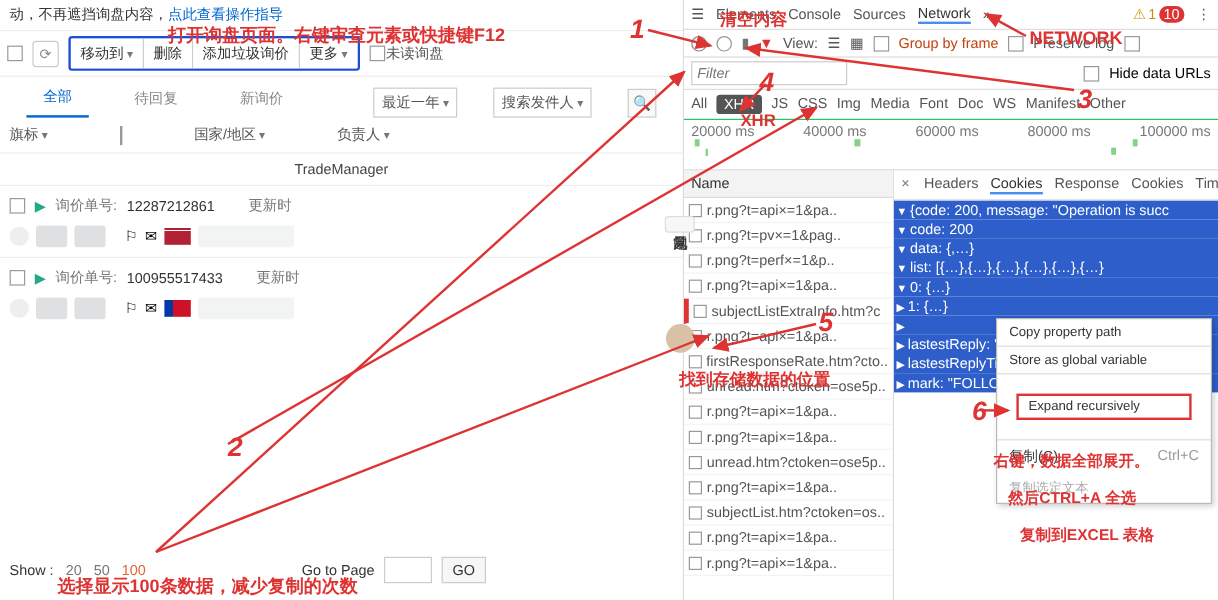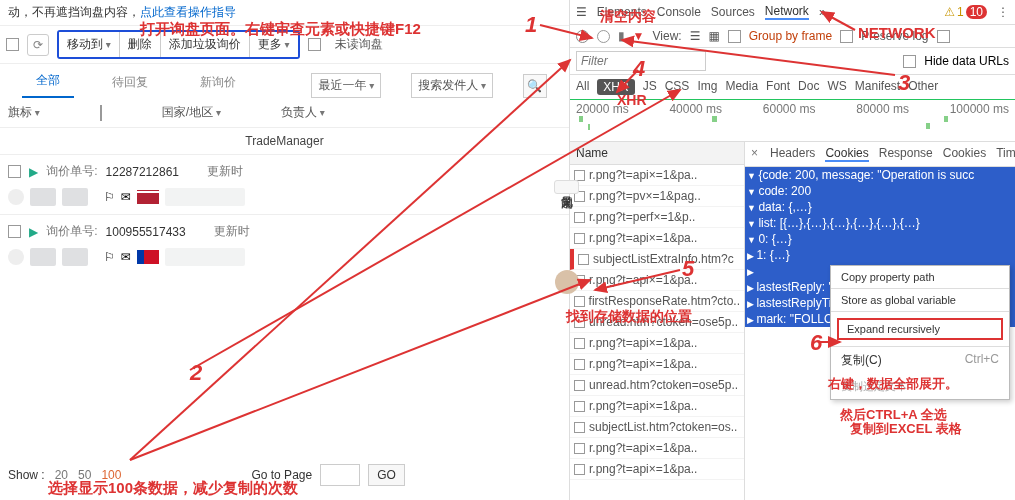--- a/index.html
+++ b/index.html
@@ -8,21 +8,21 @@
 .right{width:445px;display:flex;flex-direction:column}
 .topnote{padding:4px 8px;color:#333;font-size:13px}
 .topnote a{color:#06c;text-decoration:none}
 .tb{display:flex;align-items:center;gap:8px;padding:4px 6px;border-top:1px solid #eee;border-bottom:1px solid #eee}
 .ck{width:13px;height:13px;border:1px solid #999}
 .refresh{width:22px;height:22px;border:1px solid #ccc;border-radius:3px;display:flex;align-items:center;justify-content:center;color:#888}
 .btng{border:2px solid #1d4ed8;border-radius:3px;display:flex;overflow:hidden}
 .btng span{padding:4px 8px;border-right:1px solid #ccc;color:#333;background:#fff}
 .btng span:last-child{border-right:0}
 .arw::after{content:" ▾";font-size:10px;color:#777}
-.readbox{display:flex;align-items:center;gap:14px;color:#555}
+.readbox{display:flex;align-items:center;gap:1px;color:#555}
 .tabs{display:flex;align-items:flex-end;gap:24px;padding:0 22px;height:34px}
 .tab{padding:7px 14px;color:#888}
 .tab.act{color:#06c;border-bottom:2px solid #06c}
 .sel{border:1px solid #ccc;padding:3px 6px;background:#fff;color:#555;margin-right:6px}
 .sbtn{width:24px;height:24px;border:1px solid #ccc;background:#f9f9f9;display:flex;align-items:center;justify-content:center;color:#888}
 .filters{display:flex;align-items:center;gap:60px;padding:6px 8px;color:#555;border-bottom:1px solid #eee}
 .tm{padding:6px 8px;color:#444}
 .row{padding:8px;border-top:1px solid #eee;position:relative}
 .row .hd{display:flex;align-items:center;gap:8px;color:#777}
 .row .hd .prm{color:#333}
@@ -65,21 +65,21 @@
 .dph{display:flex;gap:10px;padding:4px 6px;border-bottom:1px solid #ddd;color:#555;font-size:11px}
 .dph .x{color:#777;margin-right:2px}
 .dph .actv{color:#333;border-bottom:2px solid #4a8cf6}
 .json{flex:1;overflow:auto;font-family:monospace;font-size:11px;color:#333}
 .hl{background:#2d5ec9;color:#fff;display:block;padding:1px 2px}
 .tri::before{content:"▼ ";color:#fff;font-size:9px}
 .tri2::before{content:"▶ ";color:#fff;font-size:9px}
 .ctx{position:absolute;background:#fff;border:1px solid #bbb;box-shadow:2px 2px 5px rgba(0,0,0,.2);width:180px;z-index:20}
 .ctx div{padding:5px 10px;color:#333;font-size:11px}
 .ctx div.gr{color:#aaa}
-.ctx div.boxed{border:2px solid #d33;margin:6px;padding:3px 8px}
+.ctx div.boxed{border:2px solid #d33;margin:16px;padding:3px 8px}
 .ctx hr{border:0;border-top:1px solid #ddd}
 
 .ann{position:absolute;color:#d33;font-size:14px;font-weight:bold;z-index:30;pointer-events:none}
 .annN{font-size:22px;font-style:italic}
 svg.arrows{position:absolute;top:0;left:0;width:1015px;height:500px;pointer-events:none;z-index:25}
 </style>
 </head>
 <body>
 
 <div class="left">
@@ -349,21 +349,21 @@
 <div class="ann annN" style="top:70px;left:898px">3</div>
 <div class="ann annN" style="top:56px;left:633px">4</div>
 <div class="ann annN" style="top:256px;left:682px">5</div>
 <div class="ann annN" style="top:330px;left:810px">6</div>
 <div class="ann" style="top:8px;left:600px">清空内容</div>
 <div class="ann" style="top:24px;left:858px;font-size:15px">NETWORK</div>
 <div class="ann" style="top:92px;left:617px">XHR</div>
 <div class="ann" style="top:308px;left:566px">找到存储数据的位置</div>
 <div class="ann" style="top:375px;left:828px;font-size:13px">右键，数据全部展开。</div>
 <div class="ann" style="top:406px;left:840px;font-size:13px">然后CTRL+A 全选</div>
-<div class="ann" style="top:420px;left:850px;font-size:13px">复制到EXCEL 表格</div>
+<div class="ann" style="top:437px;left:850px;font-size:13px">复制到EXCEL 表格</div>
 <div class="ann" style="bottom:2px;left:48px;font-size:15px">选择显示100条数据，减少复制的次数</div>
 
 <svg class="arrows">
 <defs>
       <marker id="ah" markerWidth="8" markerHeight="8" refX="6" refY="3" orient="auto">
         <path d="M0,0 L7,3 L0,6 Z" fill="#d33"></path>
       </marker>
     </defs>
 <line x1="540" y1="25" x2="592" y2="38" stroke="#d33" stroke-width="2" marker-end="url(#ah)"></line>
 <line x1="855" y1="30" x2="822" y2="12" stroke="#d33" stroke-width="2" marker-end="url(#ah)"></line>

